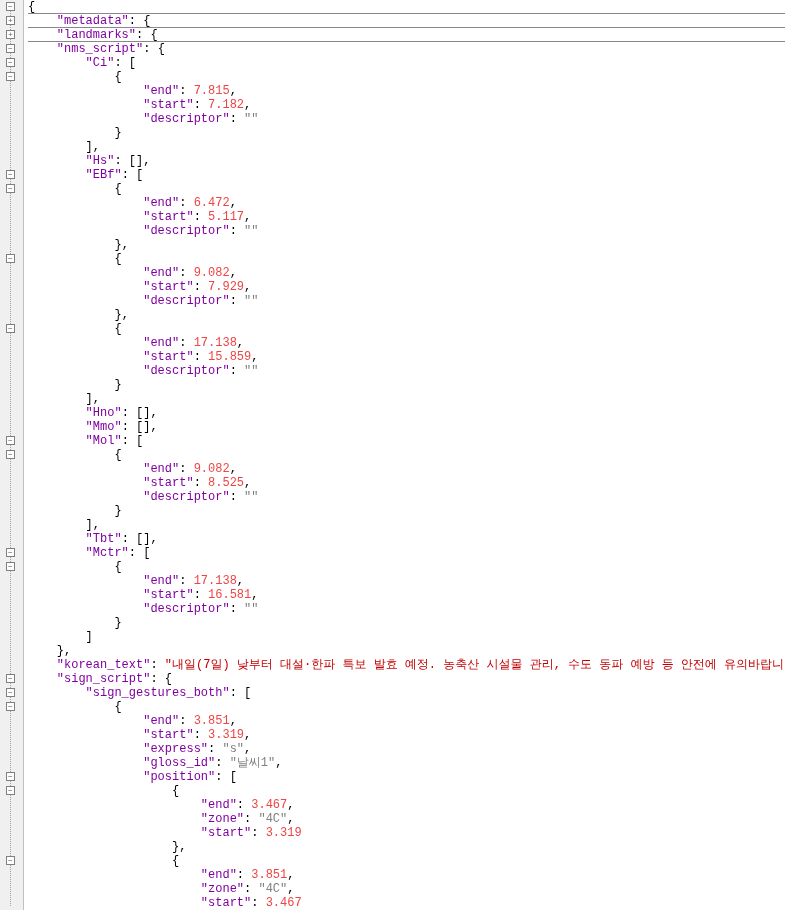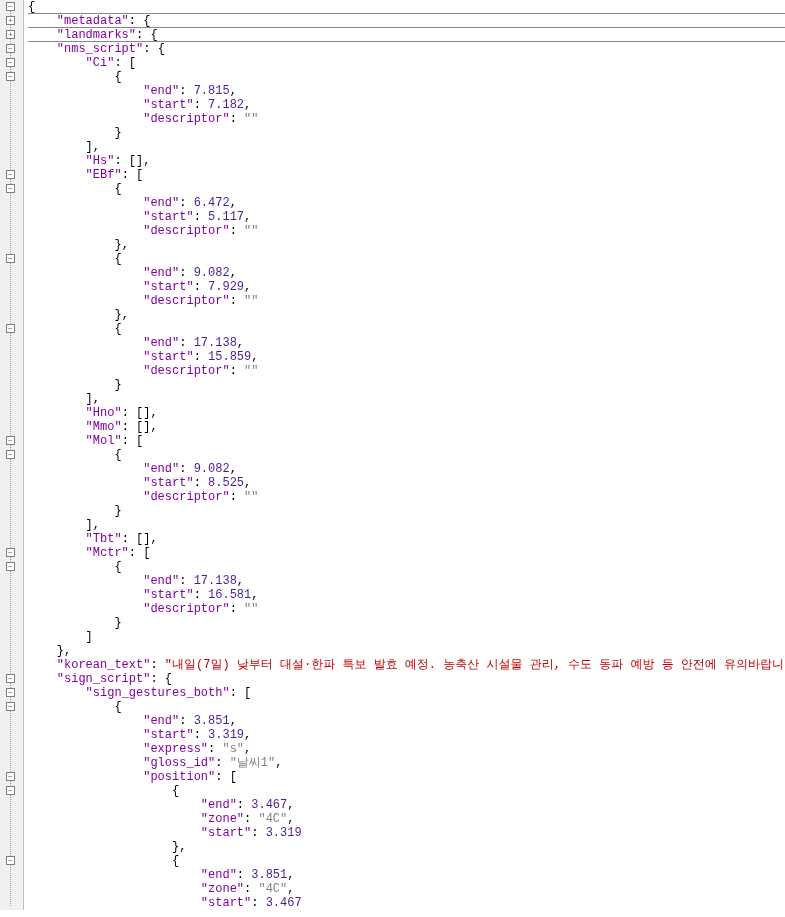--- a/index.html
+++ b/index.html
@@ -52,21 +52,21 @@
   height: 14px;
   line-height: 14px;
 }
 .hr-line {
   border-bottom: 1px solid #888;
 }
 .brace { color: #000; }
 .bracket { color: #000; }
 .key { color: #8000a0; }
 .colon { color: #000; }
-.num { color: #4c1d95; }
+.num { color: #ef4444; }
 .str { color: #808080; }
 .comma { color: #000; }
 .kor { color: #c00000; }
 </style>
 </head>
 <body>
 
 <div class="editor">
   <div class="gutter" id="gutter" style="height: 910px;">
     <div class="fold-col" id="foldcol" style="height: 910px;">

